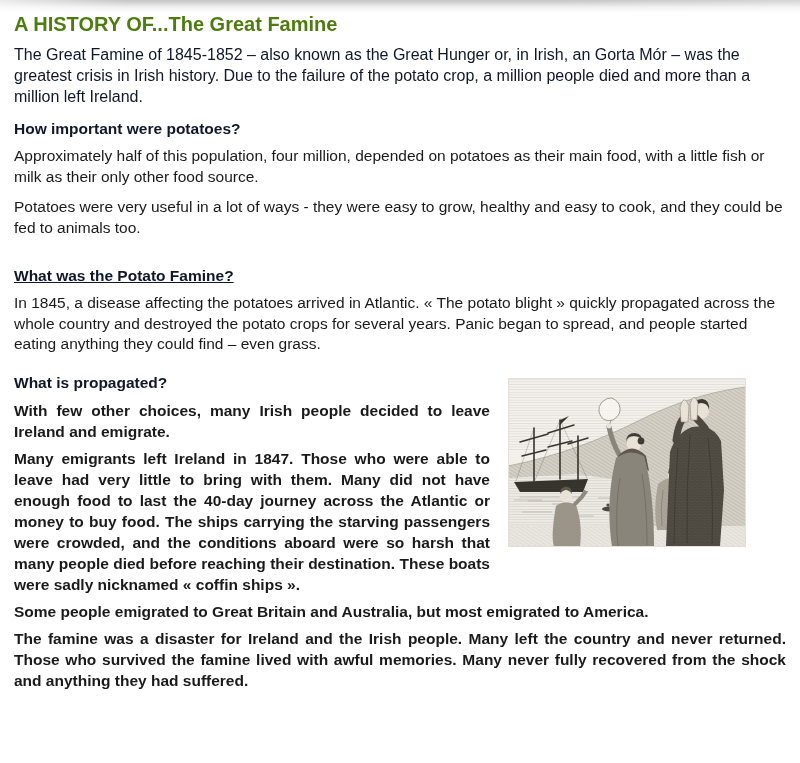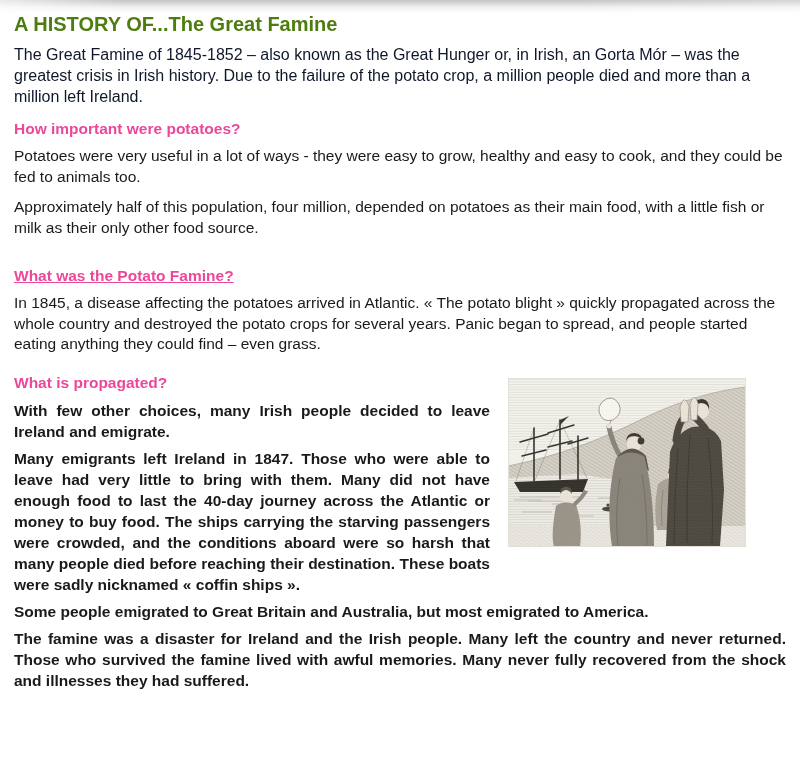--- a/index.html
+++ b/index.html
@@ -24,21 +24,21 @@
     text-align: left; margin: 0 0 9px 0;
     color: #4d7c0f;
   }
   p.intro {
     font-size: 16px; line-height: 21px;
     color: #0f172a;
     margin: 0 0 12px 0;
   }
   h2.sec-heading {
     font-size: 15.5px; line-height: 20px; font-weight: bold;
-    color: #ec4899;
+    color: #0f172a;
     margin: 0 0 7px 0;
   }
   section.sec1 h2.sec-heading { margin-top: 12px; }
   section.sec2 h2.sec-heading { margin-top: 28px; text-decoration: underline; }
   section.sec3 h2.sec-heading { margin-top: 18px; }
   p.body-par {
     font-size: 15.5px; line-height: 20.5px;
     margin: 0 0 10px 0;
   }
   section.sec3 p.body-par {
@@ -61,22 +61,22 @@
 <div class="top-shade"></div>
 
 <main class="page">
 
   <h1 class="title">A HISTORY OF...The Great Famine</h1>
 
   <p class="intro">The Great Famine of 1845-1852 – also known as the Great Hunger or, in Irish, an Gorta Mór – was the greatest crisis in Irish history. Due to the failure of the potato crop, a million people died and more than a million left Ireland.</p>
 
   <section class="sec1">
     <h2 class="sec-heading">How important were potatoes?</h2>
+    <p class="body-par">Approximately half of this population, four million, depended on potatoes as their main food, with a little fish or milk as their only other food source.</p>
     <p class="body-par">Potatoes were very useful in a lot of ways - they were easy to grow, healthy and easy to cook, and they could be fed to animals too.</p>
-    <p class="body-par">Approximately half of this population, four million, depended on potatoes as their main food, with a little fish or milk as their only other food source.</p>
   </section>
 
   <section class="sec2">
     <h2 class="sec-heading">What was the Potato Famine?</h2>
     <p class="body-par">In 1845, a disease affecting the potatoes arrived in Atlantic. « The potato blight » quickly propagated across the whole country and destroyed the potato crops for several years. Panic began to spread, and people started eating anything they could find – even grass.</p>
   </section>
 
   <section class="sec3">
 
     <figure class="illustration" role="img" aria-label="Black-and-white engraving of Irish emigrants on the shore waving farewell to a departing sailing ship">
@@ -175,16 +175,16 @@
 
         <rect width="238" height="169" fill="url(#hatchH)" opacity="0.10"></rect>
         <rect x="0.5" y="0.5" width="237" height="168" fill="none" stroke="#e3e0d9" stroke-width="1"></rect>
       </svg>
     </figure>
 
     <h2 class="sec-heading">What is propagated?</h2>
     <p class="body-par">With few other choices, many Irish people decided to leave Ireland and emigrate.</p>
     <p class="body-par">Many emigrants left Ireland in 1847. Those who were able to leave had very little to bring with them. Many did not have enough food to last the 40-day journey across the Atlantic or money to buy food. The ships carrying the starving passengers were crowded, and the conditions aboard were so harsh that many people died before reaching their destination. These boats were sadly nicknamed « coffin ships ».</p>
     <p class="body-par">Some people emigrated to Great Britain and Australia, but most emigrated to America.</p>
-    <p class="body-par">The famine was a disaster for Ireland and the Irish people. Many left the country and never returned. Those who survived the famine lived with awful memories. Many never fully recovered from the shock and illnesses they had suffered.</p>
+    <p class="body-par">The famine was a disaster for Ireland and the Irish people. Many left the country and never returned. Those who survived the famine lived with awful memories. Many never fully recovered from the shock and anything they had suffered.</p>
   </section>
 
 </main>
 
 </body></html>

